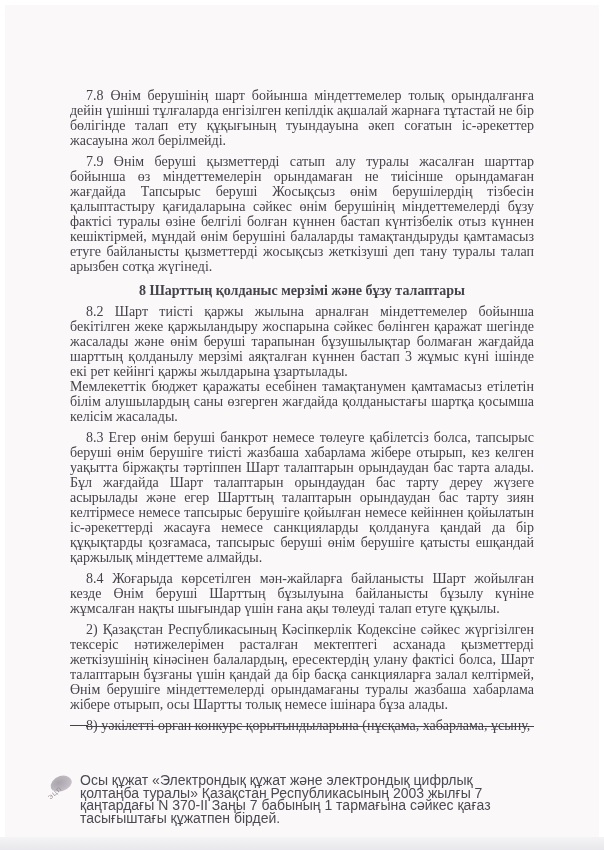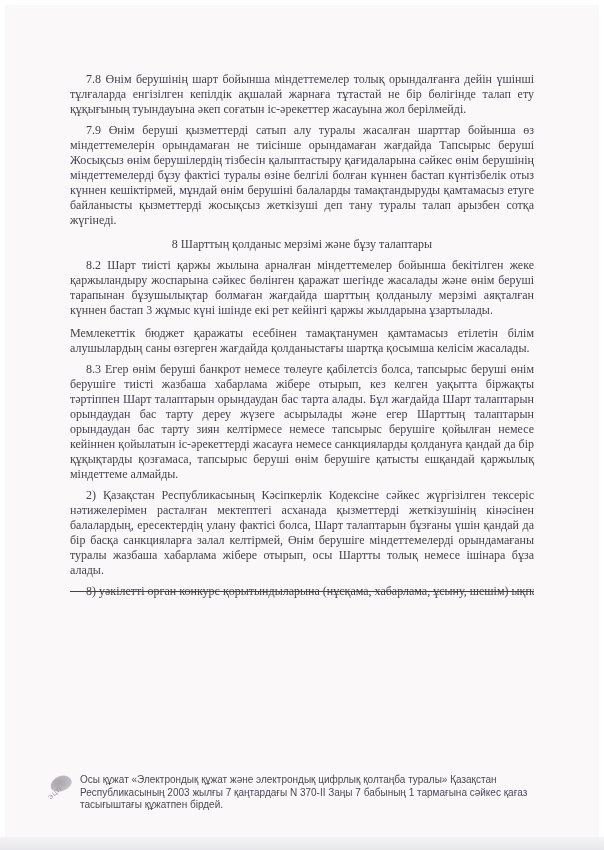--- a/index.html
+++ b/index.html
@@ -14,41 +14,41 @@
     background:#fbf8f9;
     overflow:hidden;
     box-shadow: inset 0 0 0 5px rgba(255,255,255,0.9);
   }
   .scan-bottom-band {
     position:absolute; left:0; right:0; bottom:0; height:13px;
     background:linear-gradient(to bottom,#f4f3f5,#e8e8ec);
   }
   .content {
     position:absolute;
-    left:70px; top:72px;
+    left:70px; top:88px;
     width:464px;
     color:#45434b;
-    font-size:12px;
+    font-size:14px;
     line-height:15px;
     text-align:justify;
   }
   .para {
     margin:6px 0 0 0;
     text-indent:16px;
   }
   .para.first { margin-top:0; }
   .para.heading {
     text-indent:0;
     text-align:center;
-    font-weight:normal;
+    font-weight:bold;
     margin:9px 0 4px 0;
   }
   .para.no-indent {
     text-indent:0;
-    margin-top:8px;
+    margin-top:0;
   }
   .para.struck {
     position:relative;
     text-decoration:line-through;
     text-decoration-thickness:1px;
     white-space:nowrap;
     overflow:hidden;
   }
   .para.struck::before {
     content:"";
@@ -83,40 +83,41 @@
     position:absolute;
     left:1px; top:14px;
     font-family:"Liberation Sans",sans-serif;
     font-size:6px;
     color:#8d8791;
     transform:rotate(-40deg);
     letter-spacing:1px;
   }
   .footnote-text {
     font-family:"Liberation Sans","DejaVu Sans",sans-serif;
-    font-size:10px;
+    font-size:14px;
     line-height:12.5px;
     color:#4b4a52;
     text-align:left;
     width:452px;
     margin-left:4px;
   }
 </style>
 </head>
 <body>
 
 <div class="page">
 
   <div class="content">
     <div class="para first">7.8 Өнім берушінің шарт бойынша міндеттемелер толық орындалғанға дейін үшінші тұлғаларда енгізілген кепілдік ақшалай жарнаға тұтастай не бір бөлігінде талап ету құқығының туындауына әкеп соғатын іс-әрекеттер жасауына жол берілмейді.</div>
     <div class="para">7.9 Өнім беруші қызметтерді сатып алу туралы жасалған шарттар бойынша өз міндеттемелерін орындамаған не тиісінше орындамаған жағдайда Тапсырыс беруші Жосықсыз өнім берушілердің тізбесін қалыптастыру қағидаларына сәйкес өнім берушінің міндеттемелерді бұзу фактісі туралы өзіне белгілі болған күннен бастап күнтізбелік отыз күннен кешіктірмей, мұндай өнім берушіні балаларды тамақтандыруды қамтамасыз етуге байланысты қызметтерді жосықсыз жеткізуші деп тану туралы талап арызбен сотқа жүгінеді.</div>
     <div class="para heading">8 Шарттың қолданыс мерзімі және бұзу талаптары</div>
     <div class="para">8.2 Шарт тиісті қаржы жылына арналған міндеттемелер бойынша бекітілген жеке қаржыландыру жоспарына сәйкес бөлінген қаражат шегінде жасалады және өнім беруші тарапынан бұзушылықтар болмаған жағдайда шарттың қолданылу мерзімі аяқталған күннен бастап 3 жұмыс күні ішінде екі рет кейінгі қаржы жылдарына ұзартылады.</div>
     <div class="para no-indent">Мемлекеттік бюджет қаражаты есебінен тамақтанумен қамтамасыз етілетін білім алушылардың саны өзгерген жағдайда қолданыстағы шартқа қосымша келісім жасалады.</div>
     <div class="para">8.3 Егер өнім беруші банкрот немесе төлеуге қабілетсіз болса, тапсырыс беруші өнім берушіге тиісті жазбаша хабарлама жібере отырып, кез келген уақытта біржақты тәртіппен Шарт талаптарын орындаудан бас тарта алады. Бұл жағдайда Шарт талаптарын орындаудан бас тарту дереу жүзеге асырылады және егер Шарттың талаптарын орындаудан бас тарту зиян келтірмесе немесе тапсырыс берушіге қойылған немесе кейіннен қойылатын іс-әрекеттерді жасауға немесе санкцияларды қолдануға қандай да бір құқықтарды қозғамаса, тапсырыс беруші өнім берушіге қатысты ешқандай қаржылық міндеттеме алмайды.</div>
+    <div class="para">8.4 Жоғарыда көрсетілген мән-жайларға байланысты Шарт жойылған кезде Өнім беруші Шарттың бұзылуына байланысты бұзылу күніне жұмсалған нақты шығындар үшін ғана ақы төлеуді талап етуге құқылы.</div>
     <div class="para">2) Қазақстан Республикасының Кәсіпкерлік Кодексіне сәйкес жүргізілген тексеріс нәтижелерімен расталған мектептегі асханада қызметтерді жеткізушінің кінәсінен балалардың, ересектердің улану фактісі болса, Шарт талаптарын бұзғаны үшін қандай да бір басқа санкцияларға залал келтірмей, Өнім берушіге міндеттемелерді орындамағаны туралы жазбаша хабарлама жібере отырып, осы Шартты толық немесе ішінара бұза алады.</div>
     <div class="para struck">8) уәкілетті орган конкурс қорытындыларына (нұсқама, хабарлама, ұсыну, шешім) ықпал</div>
   </div>
 
   <div class="footnote">
     <div class="stamp">
       <div class="blob"></div>
       <div class="ring-text">ЭЦП</div>
     </div>
     <div class="footnote-text">Осы құжат «Электрондық құжат және электрондық цифрлық қолтаңба туралы» Қазақстан Республикасының 2003 жылғы 7 қаңтардағы N 370-II Заңы 7 бабының 1 тармағына сәйкес қағаз тасығыштағы құжатпен бірдей.</div>

